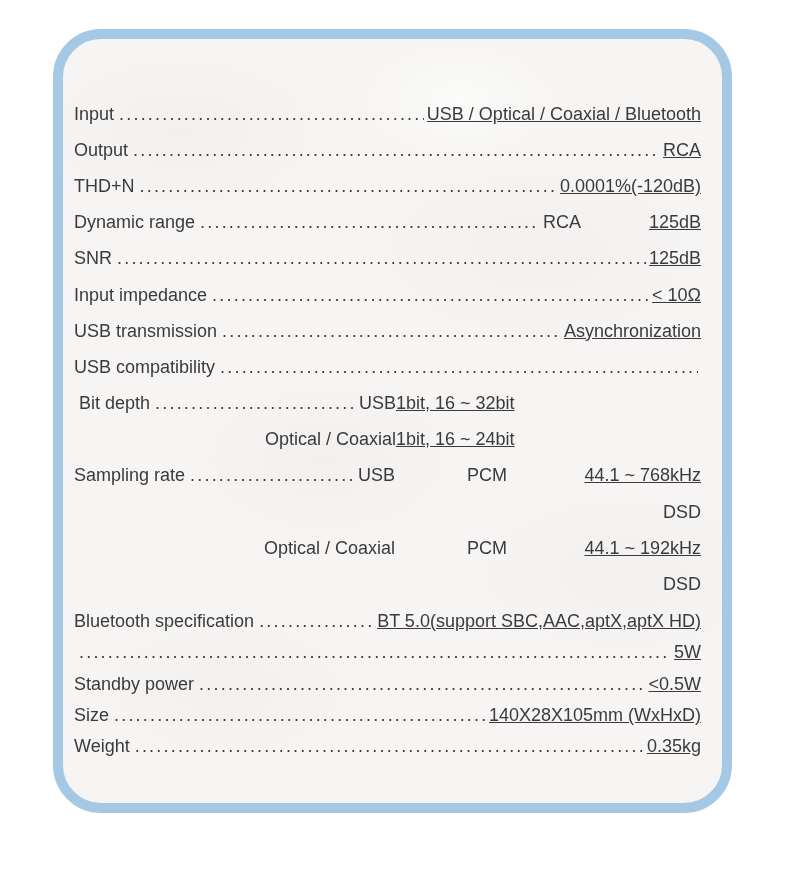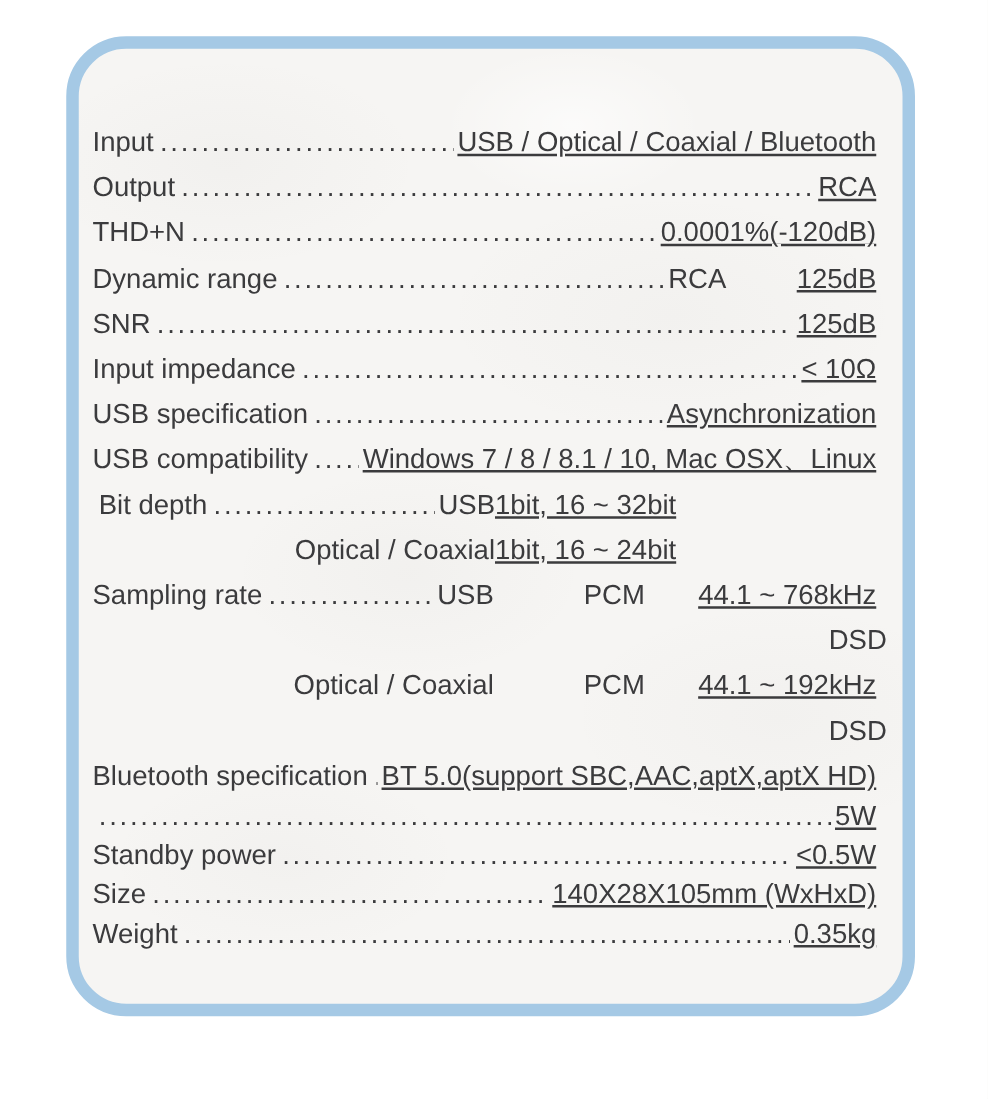--- a/index.html
+++ b/index.html
@@ -18,21 +18,21 @@
       radial-gradient(220px 120px at 18% 12%, rgba(120,120,115,0.035), transparent 70%),
       radial-gradient(260px 140px at 72% 28%, rgba(120,120,115,0.03), transparent 70%),
       radial-gradient(200px 120px at 40% 55%, rgba(120,120,115,0.035), transparent 70%),
       radial-gradient(240px 130px at 85% 70%, rgba(120,120,115,0.03), transparent 70%),
       radial-gradient(200px 110px at 25% 85%, rgba(120,120,115,0.03), transparent 70%),
       radial-gradient(150px 90px at 60% 8%, rgba(255,255,255,0.6), transparent 70%),
       var(--paper-color);
     padding:57px 21px 0 11px;
   }
   .rows{display:flex;flex-direction:column;}
-  .row{display:flex;align-items:center;height:36.2px;font-size:22px;white-space:nowrap;}
+  .row{display:flex;align-items:center;height:36.2px;font-size:18px;white-space:nowrap;}
   .row.sm{height:31.4px;}
   .row:not(.sm) + .row.sm{margin-top:3px;}
   .lbl{white-space:nowrap;}
   .row.indent .lbl{padding-left:5px;}
   .leader{
     flex:1 1 0;min-width:0;overflow:hidden;white-space:nowrap;
     letter-spacing:2.2px;margin:0 3px 0 5px;
   }
   .mid{white-space:nowrap;}
   .val{white-space:nowrap;text-decoration:underline;}
@@ -83,32 +83,31 @@
     <span class="val">125dB</span>
   </div>
       <div class="row full">
     <span class="lbl">Input impedance</span>
     <span class="leader">....................................................................................................................................................................................................................................................................</span>
     <span class="mid"></span>
 
     <span class="val">&lt; 10Ω</span>
   </div>
       <div class="row full">
-    <span class="lbl">USB specification</span>
+    <span class="lbl">USB transmission</span>
     <span class="leader">....................................................................................................................................................................................................................................................................</span>
     <span class="mid"></span>
 
     <span class="val">Asynchronization</span>
   </div>
       <div class="row full">
     <span class="lbl">USB compatibility</span>
     <span class="leader">....................................................................................................................................................................................................................................................................</span>
     <span class="mid"></span>
 
-    <span class="val">Windows 7 / 8 / 8.1 / 10, Mac OSX、Linux</span>
   </div>
       <div class="row mid305 indent">
     <span class="lbl">Bit depth</span>
     <span class="leader">....................................................................................................................................................................................................................................................................</span>
     <span class="mid">USB</span>
 
     <span class="val">1bit,  16 ~ 32bit</span>
   </div>
       <div class="row mid305">
     <span class="lbl"></span>

